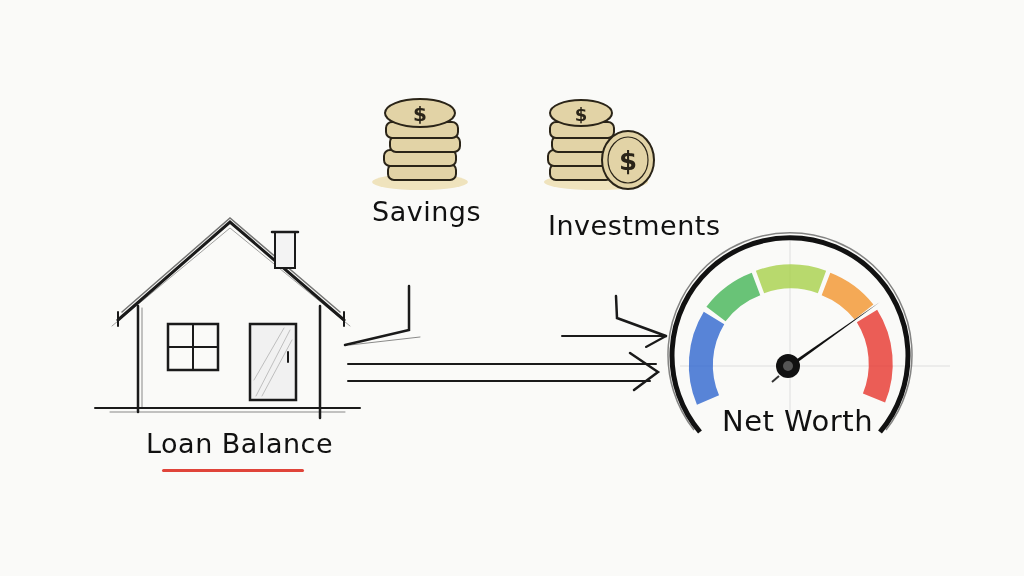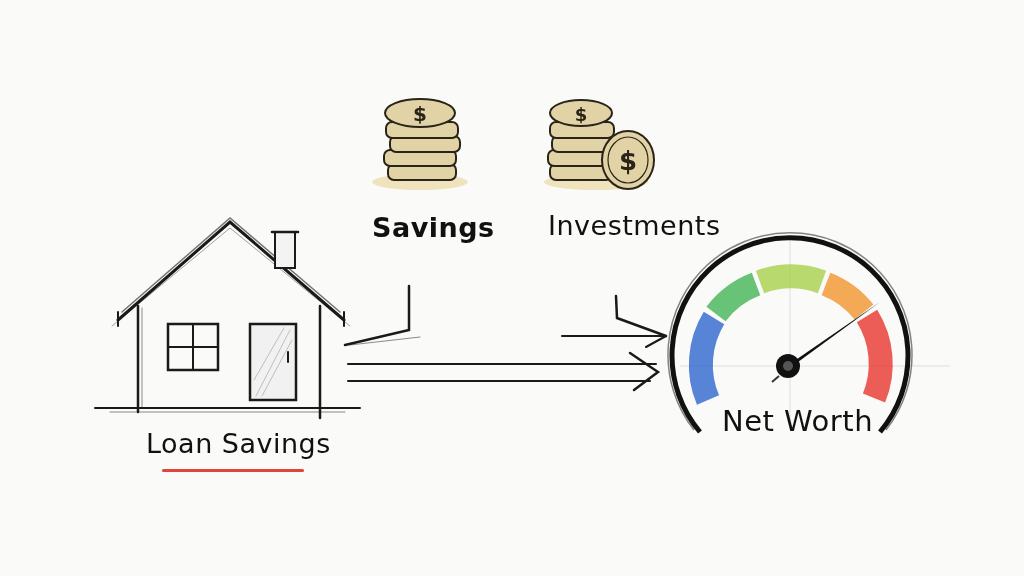--- a/index.html
+++ b/index.html
@@ -106,18 +106,18 @@
       <path d="M 826 284 A 90 90 0 0 1 864 312" fill="none" stroke="#f29a3a" stroke-width="24" opacity="0.85"></path>
       <path d="M 867 316 A 90 90 0 0 1 874 398" fill="none" stroke="#e8413a" stroke-width="24" opacity="0.85"></path>
 
       <polygon points="784,368 798,362 880,302" fill="#111"></polygon>
       <circle cx="788" cy="366" r="12" fill="#111"></circle>
       <circle cx="788" cy="366" r="5" fill="#555"></circle>
       <line x1="779" y1="376" x2="772" y2="382" stroke="#333" stroke-width="2"></line>
     </g>
   </svg>
 
-  <div class="label" style="left:372px; top:212px;font-weight:bold;">Savings</div>
+  <div class="label" style="left:372px; top:196px;">Savings</div>
   <div class="label" style="left:548px; top:210px;">Investments</div>
-  <div class="label" style="left:146px; top:428px;">Loan Savings</div>
+  <div class="label" style="left:146px; top:428px;">Loan Balance</div>
   <div class="underline" style="left:162px; top:469px; width:142px; background:#e0443a;"></div>
   <div class="label" style="left:722px; top:404px; font-size:29px;text-align:right;">Net Worth</div>
 </div>
 
 </body></html>

